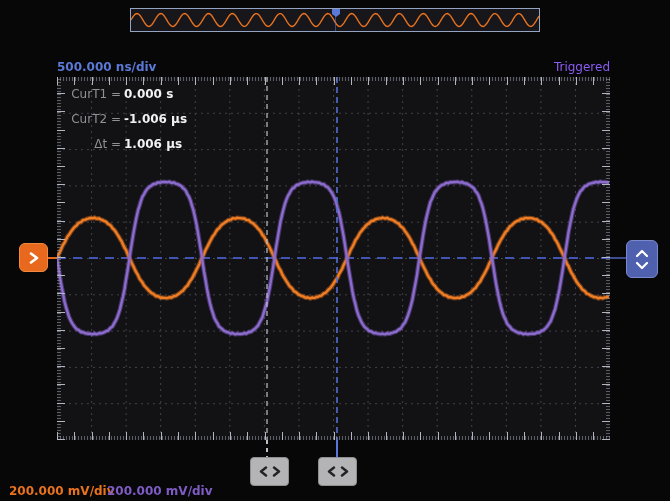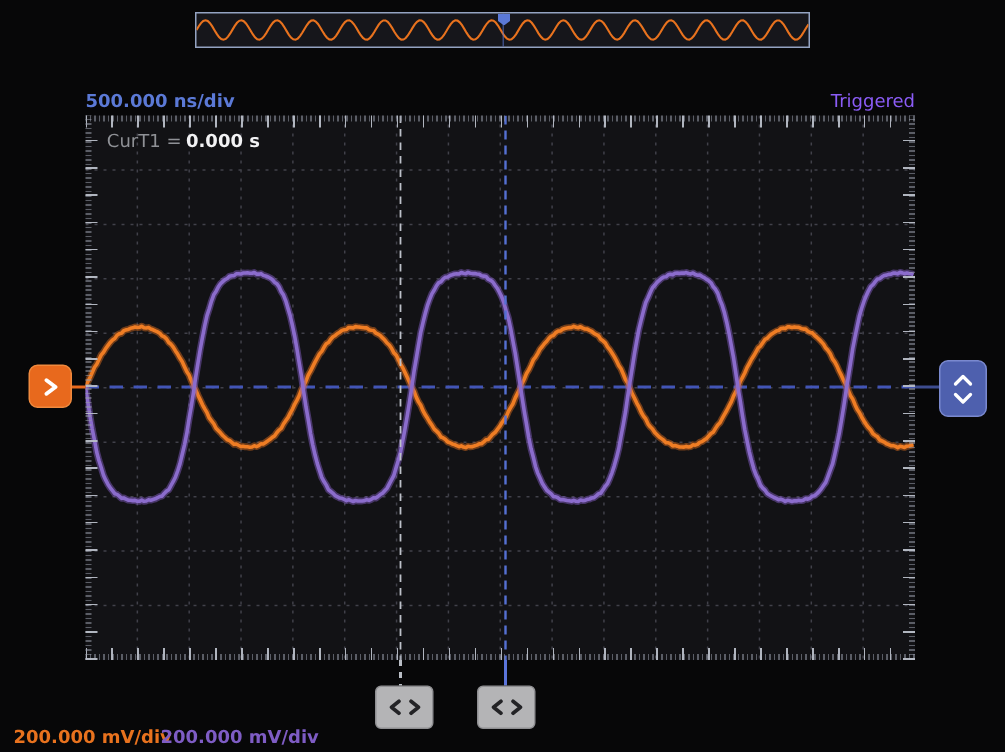--- a/index.html
+++ b/index.html
@@ -127,20 +127,28 @@
     <div class="ruler bottom"></div>
     <div class="ruler left"></div>
     <div class="ruler right"></div>
   </div>
 
   <div class="readout">
     <div class="cur-row">
       <span class="cur-label">CurT1 =</span>
       <span class="cur-value">0.000 s</span>
     </div>
+    <div class="cur-row">
+      <span class="cur-label">CurT2 =</span>
+      <span class="cur-value">-1.006 µs</span>
+    </div>
+    <div class="cur-row">
+      <span class="cur-label">Δt =</span>
+      <span class="cur-value">1.006 µs</span>
+    </div>
   </div>
 
   <div class="tag-left-wire"></div>
   <div class="tag-left">
     <svg width="10" height="12" viewBox="0 0 10 12">
       <polyline points="2,1.5 8,6 2,10.5" fill="none" stroke="#ffffff" stroke-width="2.6" stroke-linecap="round" stroke-linejoin="round"></polyline>
     </svg>
   </div>
   <div class="tag-right-wire"></div>
   <div class="tag-right">

